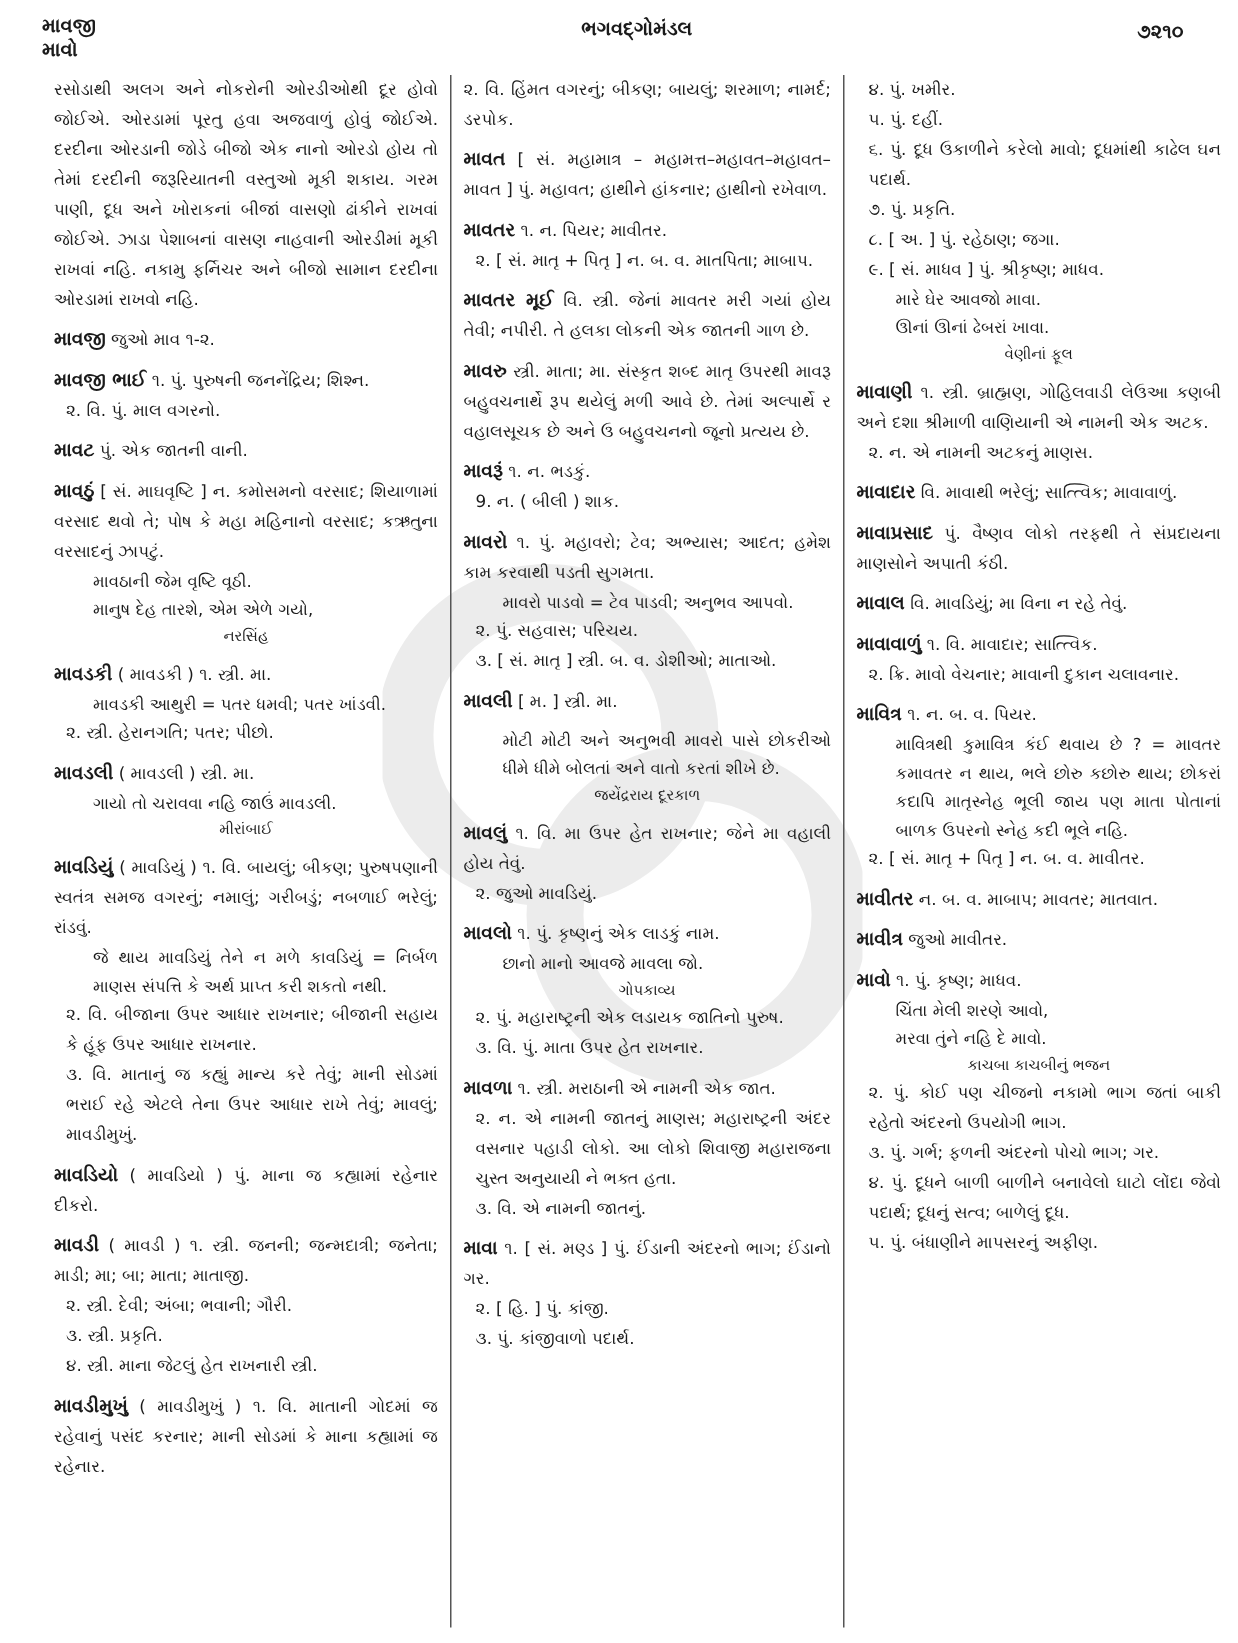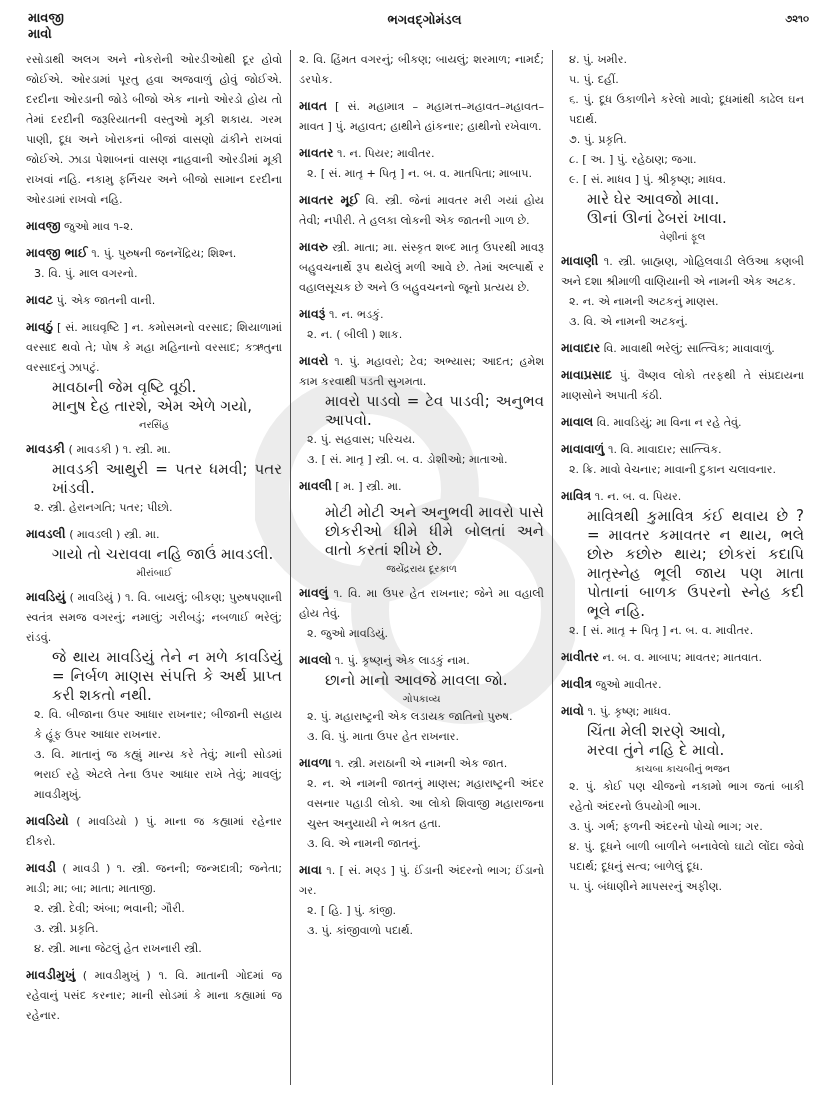--- a/index.html
+++ b/index.html
@@ -17,36 +17,36 @@
     position: absolute; top: 6px; left: 0; width: 825px; height: 40px;
   }
   .guide {
     position: absolute; left: 28px; top: 4px; font-size: 13px; font-weight: bold; line-height: 16px;
   }
   .running-title {
     position: absolute; left: 12px; width: 825px; top: 6px; text-align: center;
     font-size: 13px; font-weight: bold;
   }
   .page-number {
-    position: absolute; right: 16px; top: 8px; font-size: 10px; font-weight: bold; font-family: Liberation Mono, monospace;
+    position: absolute; right: 36px; top: 8px; font-size: 13px; font-weight: bold;
   }
   .columns {
-    position: absolute; top: 50px; left: 22px; width: 790px; height: 1035px;
+    position: absolute; top: 50px; left: 32px; width: 790px; height: 1035px;
     display: flex;
   }
   .col {
     box-sizing: border-box; height: 100%; padding: 0 8px; overflow: hidden;
   }
   .col1 { width: 268px; padding-left: 4px; }
   .col2 { width: 263px; border-left: 1.5px solid #555; border-right: 1.5px solid #555; }
   .col3 { width: 259px; }
   .entry { margin: 0 0 6px 0; font-size: 11.2px; line-height: 20px; text-align: justify; }
   .hw { font-weight: bold; font-size: 12.5px; margin-top: 28px; }
   .sense { display: block; padding-left: 8px; }
-  .quote { display: block; padding-left: 26px; font-size: 15px; line-height: 19px; }
+  .quote { display: block; padding-left: 26px; font-size: 11px; line-height: 19px; }
   .attrib { display: block; text-align: center; font-size: 10px; line-height: 17px; }
 </style>
 </head>
 <body>
 
 <svg class="watermark" viewBox="0 0 320 420">
   <circle cx="110" cy="150" r="95" fill="none" stroke="#000" stroke-width="38"></circle>
   <circle cx="210" cy="270" r="95" fill="none" stroke="#000" stroke-width="38"></circle>
 </svg>
 
@@ -56,37 +56,37 @@
     <div>માવો</div>
   </div>
   <div class="running-title">ભગવદ્ગોમંડલ</div>
   <div class="page-number">૭૨૧૦</div>
 </div>
 
 <div class="columns">
   <div class="col col1">
       <div class="entry"><span>રસોડાથી અલગ અને નોકરોની ઓરડીઓથી દૂર હોવો જોઈએ. ઓરડામાં પૂરતુ હવા અજવાળું હોવું જોઈએ. દરદીના ઓરડાની જોડે બીજો એક નાનો ઓરડો હોય તો તેમાં દરદીની જરૂરિયાતની વસ્તુઓ મૂકી શકાય. ગરમ પાણી, દૂધ અને ખોરાકનાં બીજાં વાસણો ઢાંકીને રાખવાં જોઈએ. ઝાડા પેશાબનાં વાસણ નાહવાની ઓરડીમાં મૂકી રાખવાં નહિ. નકામુ ફર્નિચર અને બીજો સામાન દરદીના ઓરડામાં રાખવો નહિ.</span></div>
       <div class="entry"><span class="hw">માવજી</span> <span>જુઓ માવ ૧-૨.</span></div>
-      <div class="entry"><span class="hw">માવજી ભાઈ</span> <span>૧. પું. પુરુષની જનનેંદ્રિય; શિશ્ન.</span><span class="sense">3. વિ. પું. માલ વગરનો.</span></div>
+      <div class="entry"><span class="hw">માવજી ભાઈ</span> <span>૧. પું. પુરુષની જનનેંદ્રિય; શિશ્ન.</span><span class="sense">૨. વિ. પું. માલ વગરનો.</span></div>
       <div class="entry"><span class="hw">માવટ</span> <span>પું. એક જાતની વાની.</span></div>
       <div class="entry"><span class="hw">માવઠું</span> <span>[ સં. માઘવૃષ્ટિ ] ન. કમોસમનો વરસાદ; શિયાળામાં વરસાદ થવો તે; પોષ કે મહા મહિનાનો વરસાદ; કઋતુના વરસાદનું ઝાપટું.</span><span class="quote">માવઠાની જેમ વૃષ્ટિ વૂઠી.</span><span class="quote">માનુષ દેહ તારશે, એમ એળે ગયો,</span><span class="attrib">નરસિંહ</span></div>
       <div class="entry"><span class="hw">માવડકી</span> <span>( માવડકી ) ૧. સ્ત્રી. મા.</span><span class="quote">માવડકી આથુરી = પતર ધમવી; પતર ખાંડવી.</span><span class="sense">૨. સ્ત્રી. હેરાનગતિ; પતર; પીછો.</span></div>
       <div class="entry"><span class="hw">માવડલી</span> <span>( માવડલી ) સ્ત્રી. મા.</span><span class="quote">ગાયો તો ચરાવવા નહિ જાઉં માવડલી.</span><span class="attrib">મીરાંબાઈ</span></div>
       <div class="entry"><span class="hw">માવડિયું</span> <span>( માવડિયું ) ૧. વિ. બાયલું; બીકણ; પુરુષપણાની સ્વતંત્ર સમજ વગરનું; નમાલું; ગરીબડું; નબળાઈ ભરેલું; રાંડવું.</span><span class="quote">જે થાય માવડિયું તેને ન મળે કાવડિયું = નિર્બળ માણસ સંપત્તિ કે અર્થ પ્રાપ્ત કરી શકતો નથી.</span><span class="sense">૨. વિ. બીજાના ઉપર આધાર રાખનાર; બીજાની સહાય કે હૂંફ ઉપર આધાર રાખનાર.</span><span class="sense">૩. વિ. માતાનું જ કહ્યું માન્ય કરે તેવું; માની સોડમાં ભરાઈ રહે એટલે તેના ઉપર આધાર રાખે તેવું; માવલું; માવડીમુખું.</span></div>
       <div class="entry"><span class="hw">માવડિયો</span> <span>( માવડિયો ) પું. માના જ કહ્યામાં રહેનાર દીકરો.</span></div>
       <div class="entry"><span class="hw">માવડી</span> <span>( માવડી ) ૧. સ્ત્રી. જનની; જન્મદાત્રી; જનેતા; માડી; મા; બા; માતા; માતાજી.</span><span class="sense">૨. સ્ત્રી. દેવી; અંબા; ભવાની; ગૌરી.</span><span class="sense">૩. સ્ત્રી. પ્રકૃતિ.</span><span class="sense">૪. સ્ત્રી. માના જેટલું હેત રાખનારી સ્ત્રી.</span></div>
       <div class="entry"><span class="hw">માવડીમુખું</span> <span>( માવડીમુખું ) ૧. વિ. માતાની ગોદમાં જ રહેવાનું પસંદ કરનાર; માની સોડમાં કે માના કહ્યામાં જ રહેનાર.</span></div>
     </div>
   <div class="col col2">
       <div class="entry"><span>૨. વિ. હિંમત વગરનું; બીકણ; બાયલું; શરમાળ; નામર્દ; ડરપોક.</span></div>
       <div class="entry"><span class="hw">માવત</span> <span>[ સં. મહામાત્ર – મહામત્ત–મહાવત–મહાવત–માવત ] પું. મહાવત; હાથીને હાંકનાર; હાથીનો રખેવાળ.</span></div>
       <div class="entry"><span class="hw">માવતર</span> <span>૧. ન. પિયર; માવીતર.</span><span class="sense">૨. [ સં. માતૃ + પિતૃ ] ન. બ. વ. માતપિતા; માબાપ.</span></div>
       <div class="entry"><span class="hw">માવતર મૂઈ</span> <span>વિ. સ્ત્રી. જેનાં માવતર મરી ગયાં હોય તેવી; નપીરી. તે હલકા લોકની એક જાતની ગાળ છે.</span></div>
       <div class="entry"><span class="hw">માવરુ</span> <span>સ્ત્રી. માતા; મા. સંસ્કૃત શબ્દ માતૃ ઉપરથી માવરૂ બહુવચનાર્થે રૂપ થયેલું મળી આવે છે. તેમાં અલ્પાર્થે ર વહાલસૂચક છે અને ઉ બહુવચનનો જૂનો પ્રત્યય છે.</span></div>
-      <div class="entry"><span class="hw">માવરૂં</span> <span>૧. ન. ભડકું.</span><span class="sense">૨. ન. ( બીલી ) શાક.</span></div>
+      <div class="entry"><span class="hw">માવરૂં</span> <span>૧. ન. ભડકું.</span><span class="sense">9. ન. ( બીલી ) શાક.</span></div>
       <div class="entry"><span class="hw">માવરો</span> <span>૧. પું. મહાવરો; ટેવ; અભ્યાસ; આદત; હમેશ કામ કરવાથી પડતી સુગમતા.</span><span class="quote">માવરો પાડવો = ટેવ પાડવી; અનુભવ આપવો.</span><span class="sense">૨. પું. સહવાસ; પરિચય.</span><span class="sense">૩. [ સં. માતૃ ] સ્ત્રી. બ. વ. ડોશીઓ; માતાઓ.</span></div>
       <div class="entry"><span class="hw">માવલી</span> <span>[ મ. ] સ્ત્રી. મા.</span></div>
       <div class="entry">
         <span class="quote">મોટી મોટી અને અનુભવી માવરો પાસે છોકરીઓ ધીમે ધીમે બોલતાં અને વાતો કરતાં શીખે છે.</span>
         <span class="attrib">જયેંદ્રરાય દૂરકાળ</span>
       </div>
       <div class="entry"><span class="hw">માવલું</span> <span>૧. વિ. મા ઉપર હેત રાખનાર; જેને મા વહાલી હોય તેવું.</span><span class="sense">૨. જુઓ માવડિયું.</span></div>
       <div class="entry"><span class="hw">માવલો</span> <span>૧. પું. કૃષ્ણનું એક લાડકું નામ.</span><span class="quote">છાનો માનો આવજે માવલા જો.</span><span class="attrib">ગોપકાવ્ય</span><span class="sense">૨. પું. મહારાષ્ટ્રની એક લડાયક જાતિનો પુરુષ.</span><span class="sense">૩. વિ. પું. માતા ઉપર હેત રાખનાર.</span></div>
       <div class="entry"><span class="hw">માવળા</span> <span>૧. સ્ત્રી. મરાઠાની એ નામની એક જાત.</span><span class="sense">૨. ન. એ નામની જાતનું માણસ; મહારાષ્ટ્રની અંદર વસનાર પહાડી લોકો. આ લોકો શિવાજી મહારાજના ચુસ્ત અનુયાયી ને ભક્ત હતા.</span><span class="sense">૩. વિ. એ નામની જાતનું.</span></div>
       <div class="entry"><span class="hw">માવા</span> <span>૧. [ સં. મણ્ડ ] પું. ઈંડાની અંદરનો ભાગ; ઈંડાનો ગર.</span><span class="sense">૨. [ હિ. ] પું. કાંજી.</span><span class="sense">૩. પું. કાંજીવાળો પદાર્થ.</span></div>
@@ -96,21 +96,21 @@
         <span class="sense">૪. પું. ખમીર.</span>
         <span class="sense">૫. પું. દહીં.</span>
         <span class="sense">૬. પું. દૂધ ઉકાળીને કરેલો માવો; દૂધમાંથી કાઢેલ ઘન પદાર્થ.</span>
         <span class="sense">૭. પું. પ્રકૃતિ.</span>
         <span class="sense">૮. [ અ. ] પું. રહેઠાણ; જગા.</span>
         <span class="sense">૯. [ સં. માધવ ] પું. શ્રીકૃષ્ણ; માધવ.</span>
         <span class="quote">મારે ઘેર આવજો માવા.</span>
         <span class="quote">ઊનાં ઊનાં ઢેબરાં ખાવા.</span>
         <span class="attrib">વેણીનાં ફૂલ</span>
       </div>
-      <div class="entry"><span class="hw">માવાણી</span> <span>૧. સ્ત્રી. બ્રાહ્મણ, ગોહિલવાડી લેઉઆ કણબી અને દશા શ્રીમાળી વાણિયાની એ નામની એક અટક.</span><span class="sense">૨. ન. એ નામની અટકનું માણસ.</span><span class="sense">૩. વિ. એ નામની અટકનું.</span></div>
+      <div class="entry"><span class="hw">માવાણી</span> <span>૧. સ્ત્રી. બ્રાહ્મણ, ગોહિલવાડી લેઉઆ કણબી અને દશા શ્રીમાળી વાણિયાની એ નામની એક અટક.</span><span class="sense">૨. ન. એ નામની અટકનું માણસ.</span></div>
       <div class="entry"><span class="hw">માવાદાર</span> <span>વિ. માવાથી ભરેલું; સાત્ત્વિક; માવાવાળું.</span></div>
       <div class="entry"><span class="hw">માવાપ્રસાદ</span> <span>પું. વૈષ્ણવ લોકો તરફથી તે સંપ્રદાયના માણસોને અપાતી કંઠી.</span></div>
       <div class="entry"><span class="hw">માવાલ</span> <span>વિ. માવડિયું; મા વિના ન રહે તેવું.</span></div>
       <div class="entry"><span class="hw">માવાવાળું</span> <span>૧. વિ. માવાદાર; સાત્ત્વિક.</span><span class="sense">૨. ક્રિ. માવો વેચનાર; માવાની દુકાન ચલાવનાર.</span></div>
       <div class="entry"><span class="hw">માવિત્ર</span> <span>૧. ન. બ. વ. પિયર.</span><span class="quote">માવિત્રથી કુમાવિત્ર કંઈ થવાય છે ? = માવતર કમાવતર ન થાય, ભલે છોરુ કછોરુ થાય; છોકરાં કદાપિ માતૃસ્નેહ ભૂલી જાય પણ માતા પોતાનાં બાળક ઉપરનો સ્નેહ કદી ભૂલે નહિ.</span><span class="sense">૨. [ સં. માતૃ + પિતૃ ] ન. બ. વ. માવીતર.</span></div>
       <div class="entry"><span class="hw">માવીતર</span> <span>ન. બ. વ. માબાપ; માવતર; માતવાત.</span></div>
       <div class="entry"><span class="hw">માવીત્ર</span> <span>જુઓ માવીતર.</span></div>
       <div class="entry"><span class="hw">માવો</span> <span>૧. પું. કૃષ્ણ; માધવ.</span><span class="quote">ચિંતા મેલી શરણે આવો,</span><span class="quote">મરવા તુંને નહિ દે માવો.</span><span class="attrib">કાચબા કાચબીનું ભજન</span><span class="sense">૨. પું. કોઈ પણ ચીજનો નકામો ભાગ જતાં બાકી રહેતો અંદરનો ઉપયોગી ભાગ.</span><span class="sense">૩. પું. ગર્ભ; ફળની અંદરનો પોચો ભાગ; ગર.</span><span class="sense">૪. પું. દૂધને બાળી બાળીને બનાવેલો ઘાટો લોંદા જેવો પદાર્થ; દૂધનું સત્વ; બાળેલું દૂધ.</span><span class="sense">૫. પું. બંધાણીને માપસરનું અફીણ.</span></div>
     </div>
 </div>

